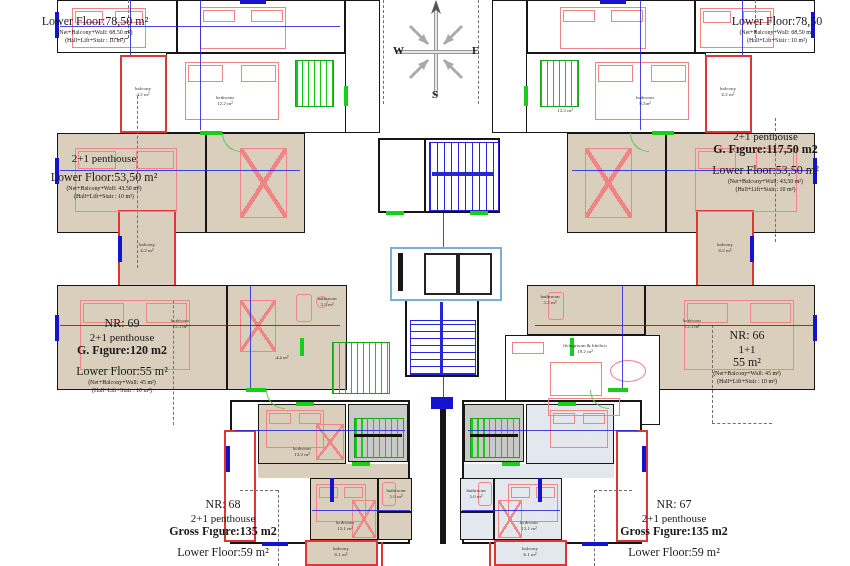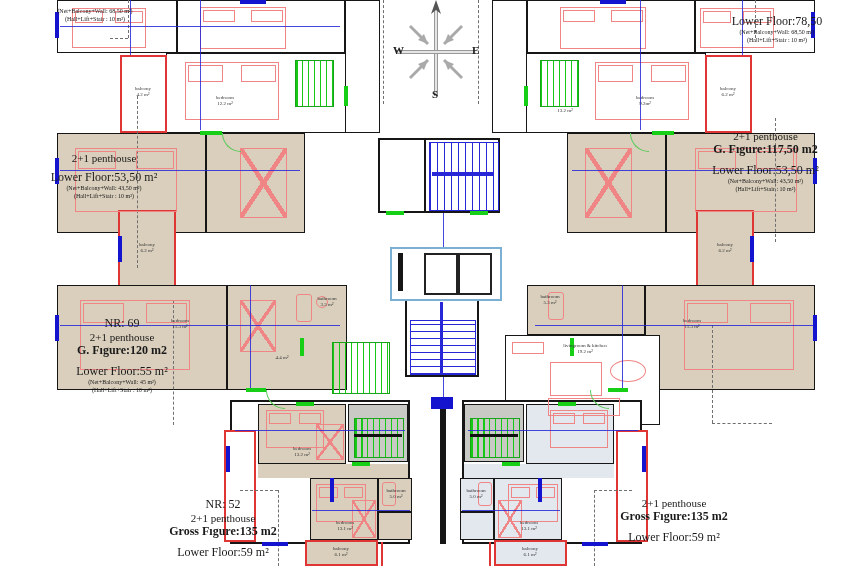--- a/index.html
+++ b/index.html
@@ -72,20 +72,21 @@
   <div class="dashh" style="left:240px;top:490px;width:38px;"></div>
   <div class="dashv" style="left:278px;top:490px;height:76px;"></div>
   <div class="dashh" style="left:594px;top:490px;width:38px;"></div>
   <div class="dashv" style="left:594px;top:490px;height:76px;"></div>
   <div class="dashv" style="left:775px;top:118px;height:124px;"></div>
   <div class="dashv" style="left:712px;top:325px;height:98px;"></div>
   <div class="dashh" style="left:712px;top:423px;width:60px;"></div>
   <div class="dashv" style="left:755px;top:0;height:38px;"></div>
 
   <div class="infoblock" style="left:19px;top:8px;width:152px;">
+    <div class="lower">Lower Floor:78,50  m²</div>
     <div class="tiny">(Net+Balcony+Wall: 68,50 m²)</div>
     <div class="tiny">(Hall+Lift+Stair : 10 m²)</div>
   </div>
 
   <div class="infoblock" style="left:701px;top:8px;width:152px;">
     <div class="lower">Lower Floor:78,50</div>
     <div class="tiny">(Net+Balcony+Wall: 68,50 m²)</div>
     <div class="tiny">(Hall+Lift+Stair : 10 m²)</div>
   </div>
 
@@ -99,32 +100,40 @@
   <div class="infoblock" style="left:46px;top:316px;width:152px;">
     <div class="nr">NR: 69</div>
     <div class="typ">2+1 penthouse</div>
     <div class="gross">G. Fıgure:120 m2</div>
     <div class="lower">Lower Floor:55  m²</div>
     <div class="tiny">(Net+Balcony+Wall: 45 m²)</div>
     <div class="tiny">(Hall+Lift+Stair : 10 m²)</div>
   </div>
 
   <div class="infoblock" style="left:147px;top:497px;width:152px;">
-    <div class="nr">NR: 52</div>
+    <div class="nr">NR: 68</div>
     <div class="typ">2+1 penthouse</div>
     <div class="gross">Gross Fıgure:135 m2</div>
     <div class="lower">Lower Floor:59  m²</div>
   </div>
 
   <div class="infoblock" style="left:598px;top:497px;width:152px;">
+    <div class="nr">NR: 67</div>
     <div class="typ">2+1 penthouse</div>
     <div class="gross">Gross Fıgure:135 m2</div>
     <div class="lower">Lower Floor:59  m²</div>
   </div>
 
+  <div class="infoblock" style="left:671px;top:328px;width:152px;">
+    <div class="nr">NR: 66</div>
+    <div class="typ">1+1</div>
+    <div class="lower" style="margin-top:0;">55 m²</div>
+    <div class="tiny">(Net+Balcony+Wall: 45 m²)</div>
+    <div class="tiny">(Hall+Lift+Stair : 10 m²)</div>
+  </div>
 
   <div class="infoblock" style="left:688px;top:130px;width:155px;">
     <div class="typ">2+1 penthouse</div>
     <div class="gross">G. Fıgure:117,50 m2</div>
     <div class="lower">Lower Floor:53,50  m²</div>
     <div class="tiny">(Net+Balcony+Wall: 43,50 m²)</div>
     <div class="tiny">(Hall+Lift+Stair : 10 m²)</div>
   </div>
 
   <div id="compass">

